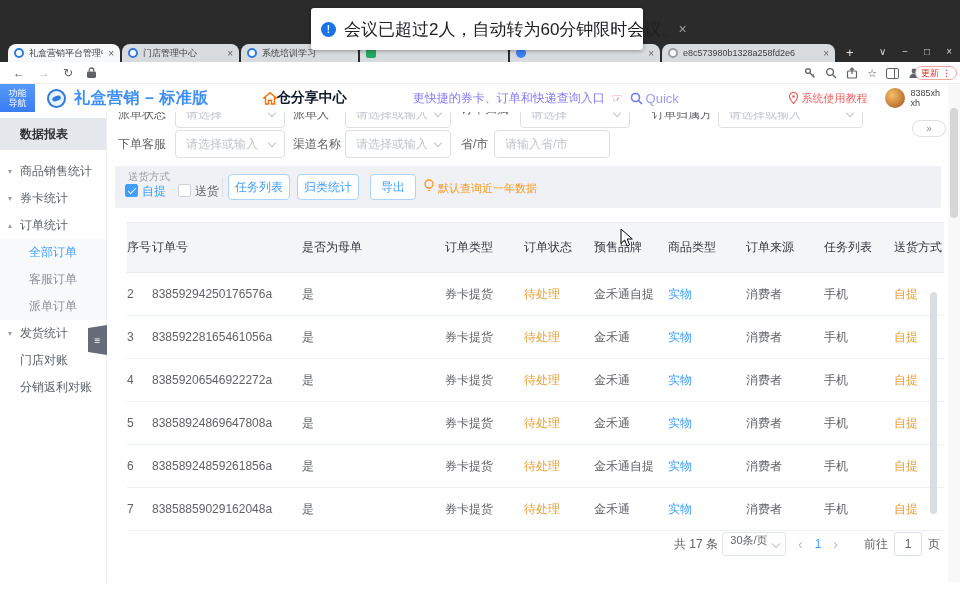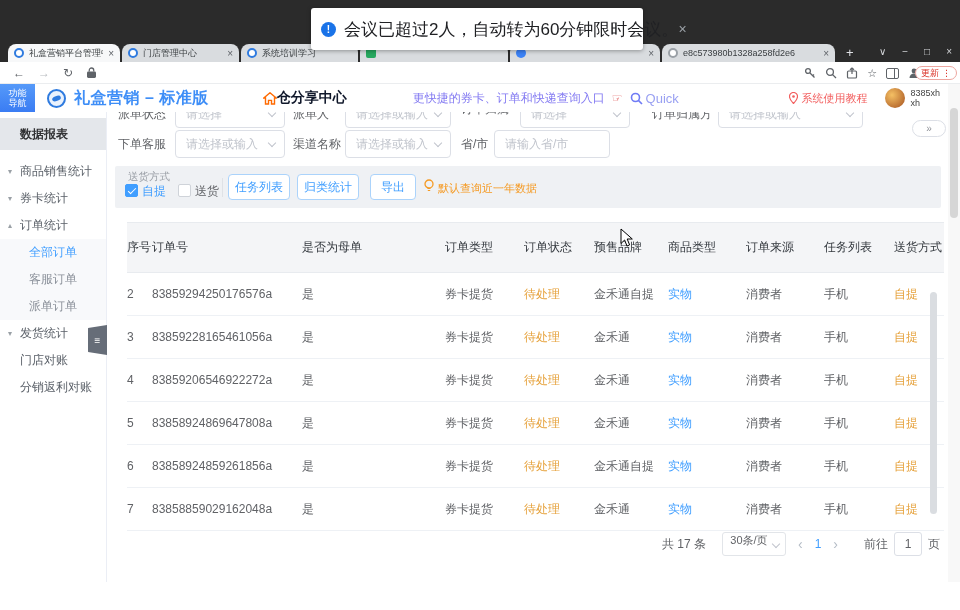--- a/index.html
+++ b/index.html
@@ -90,21 +90,21 @@
 
   .tablewrap{position:absolute;top:138px;left:0;width:841px;height:314px;overflow:hidden}
   table{border-collapse:collapse;table-layout:fixed;margin-left:20px;width:817px}
   th{height:50px;background:#f4f5f7;font-size:12px;color:#33383e;font-weight:normal;text-align:left;
      border-top:1px solid #e8ebef;border-bottom:1px solid #e8ebef;white-space:nowrap;overflow:hidden}
   td{height:43px;font-size:12px;color:#606266;border-bottom:1px solid #eef1f5;white-space:nowrap;overflow:hidden}
   .warn{color:#e6a23c}.link{color:#409eff}
   .tscroll{position:absolute;left:823px;top:208px;width:7px;height:222px;background:#dadde1;border-radius:4px}
 
   .pager{position:absolute;top:447px;right:8px;height:26px;display:flex;align-items:center;font-size:12px;color:#606266;white-space:nowrap}
-  .pg-total{margin-right:16px}
+  .pg-total{margin-right:4px}
   .pg-size{position:relative;width:64px;height:24px;border:1px solid #e2e5e9;border-radius:3px;background:#fff;
            display:flex;align-items:flex-start;justify-content:center;font-size:11px;padding-right:10px}
   .pg-size .chev{top:8px;right:6px}
   .pg-arrow{color:#b4bcc6;font-size:14px;margin:0 12px}
   .pg-cur{color:#409eff}
   .pg-goto{margin-left:14px}
   .pg-input{width:28px;height:24px;border:1px solid #dcdfe6;border-radius:3px;text-align:center;font-size:12px;margin:0 6px;
             font-family:inherit;color:#606266;outline:none}
 
   .pagescroll{position:absolute;top:84px;right:0;width:12px;height:498px;background:#f8f8f8;z-index:7}

